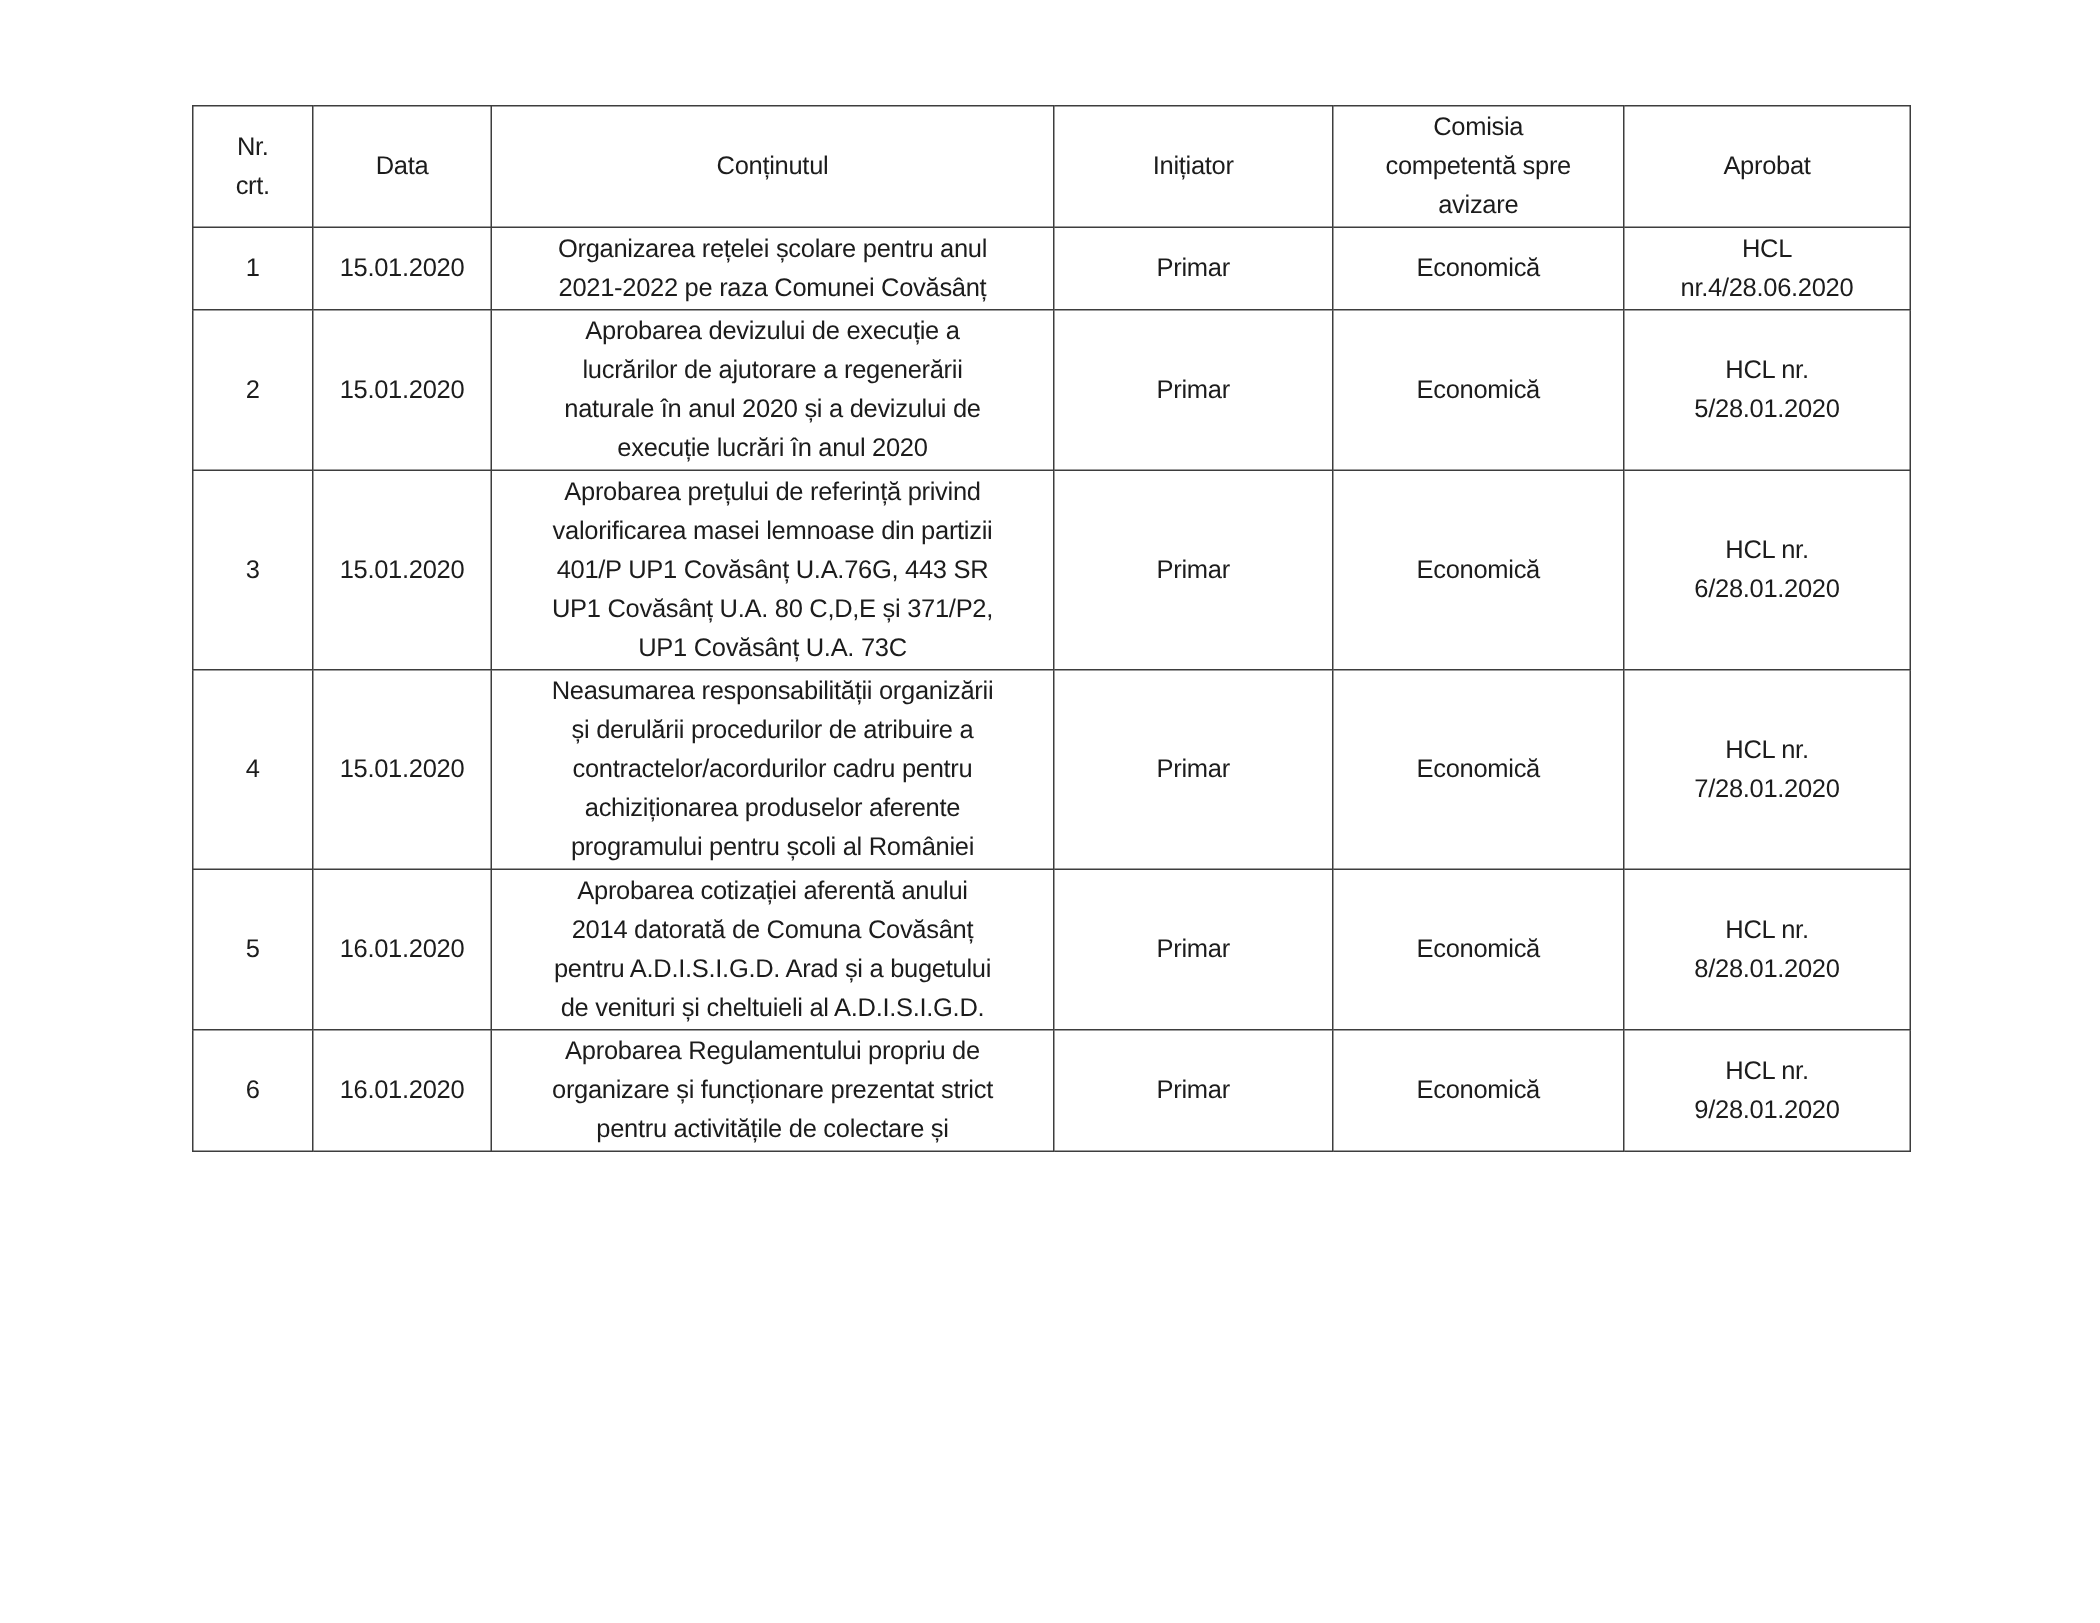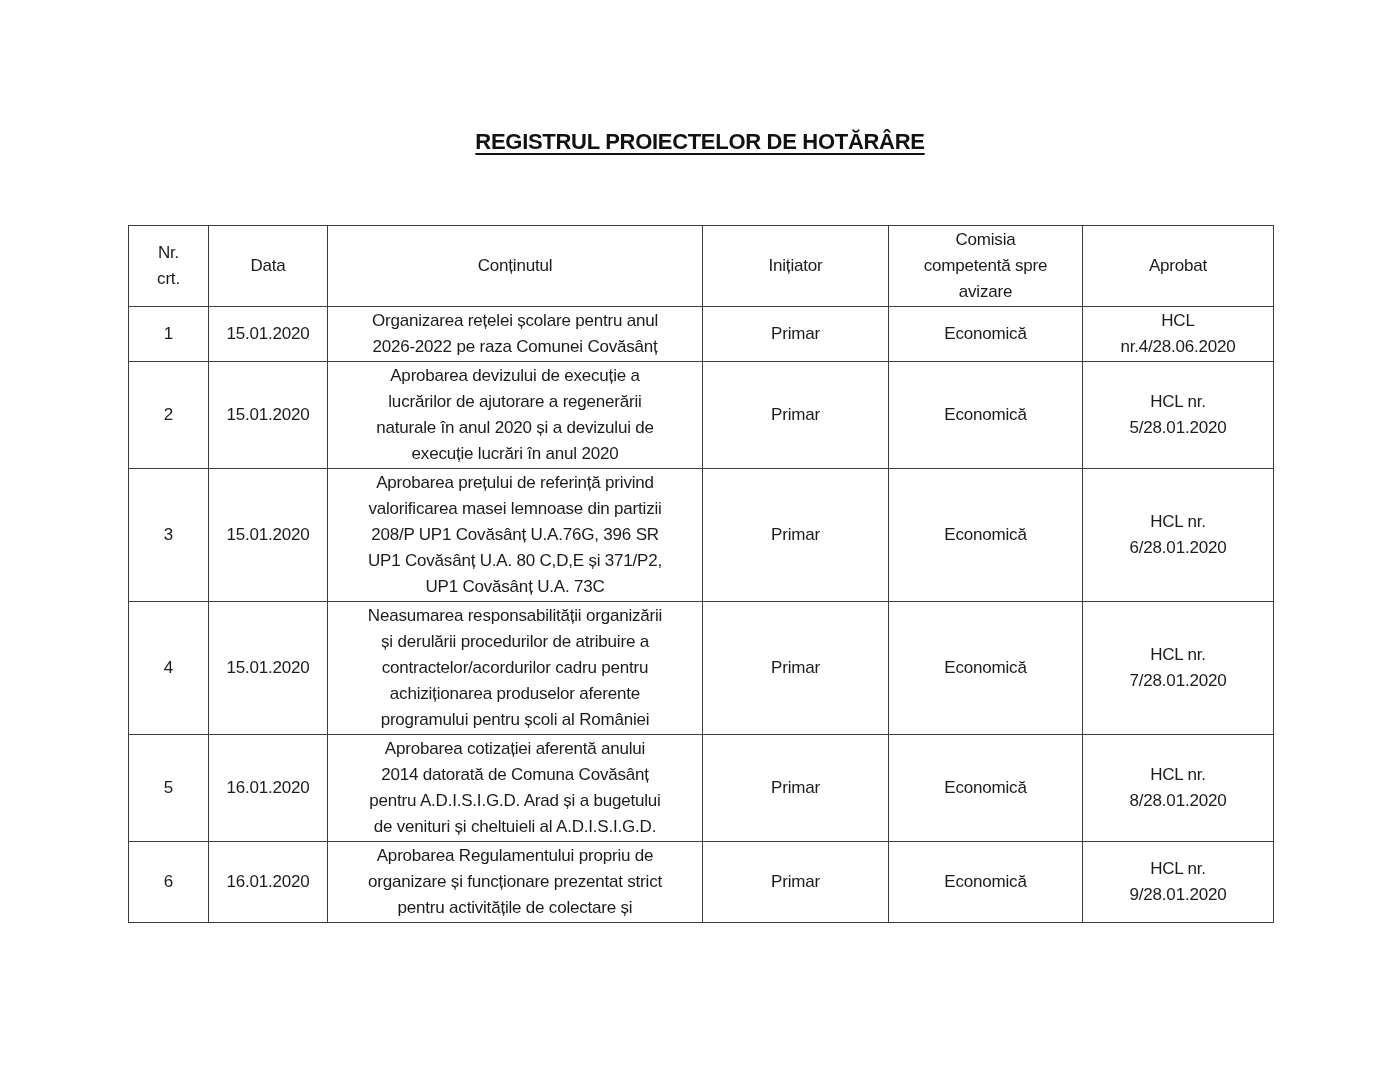--- a/index.html
+++ b/index.html
@@ -54,23 +54,20 @@
   }
   table.register thead th {
     height: 78px;
   }
 </style>
 </head>
 <body>
 
 <div class="page">
 
-  <div class="page-title">
-    <span class="title-text">REGISTRUL PROIECTELOR DE HOTĂRÂRE</span>
-  </div>
 
   <table class="register">
     <colgroup>
         <col style="width: 80px;">
         <col style="width: 119px;">
         <col style="width: 375px;">
         <col style="width: 186px;">
         <col style="width: 194px;">
         <col style="width: 191px;">
       </colgroup>
@@ -85,21 +82,21 @@
 competentă spre
 avizare</th>
           <th>Aprobat</th>
         </tr>
     </thead>
     <tbody>
         <tr>
           <td>1</td>
           <td>15.01.2020</td>
           <td>Organizarea rețelei școlare pentru anul
-2026-2022 pe raza Comunei Covăsânț</td>
+2021-2022 pe raza Comunei Covăsânț</td>
           <td>Primar</td>
           <td>Economică</td>
           <td>HCL
 nr.4/28.06.2020</td>
         </tr>
         <tr>
           <td>2</td>
           <td>15.01.2020</td>
           <td>Aprobarea devizului de execuție a
 lucrărilor de ajutorare a regenerării
@@ -108,21 +105,21 @@
           <td>Primar</td>
           <td>Economică</td>
           <td>HCL nr.
 5/28.01.2020</td>
         </tr>
         <tr>
           <td>3</td>
           <td>15.01.2020</td>
           <td>Aprobarea prețului de referință privind
 valorificarea masei lemnoase din partizii
-208/P UP1 Covăsânț U.A.76G, 396 SR
+401/P UP1 Covăsânț U.A.76G, 443 SR
 UP1 Covăsânț U.A. 80 C,D,E și 371/P2,
 UP1 Covăsânț U.A. 73C</td>
           <td>Primar</td>
           <td>Economică</td>
           <td>HCL nr.
 6/28.01.2020</td>
         </tr>
         <tr>
           <td>4</td>
           <td>15.01.2020</td>

